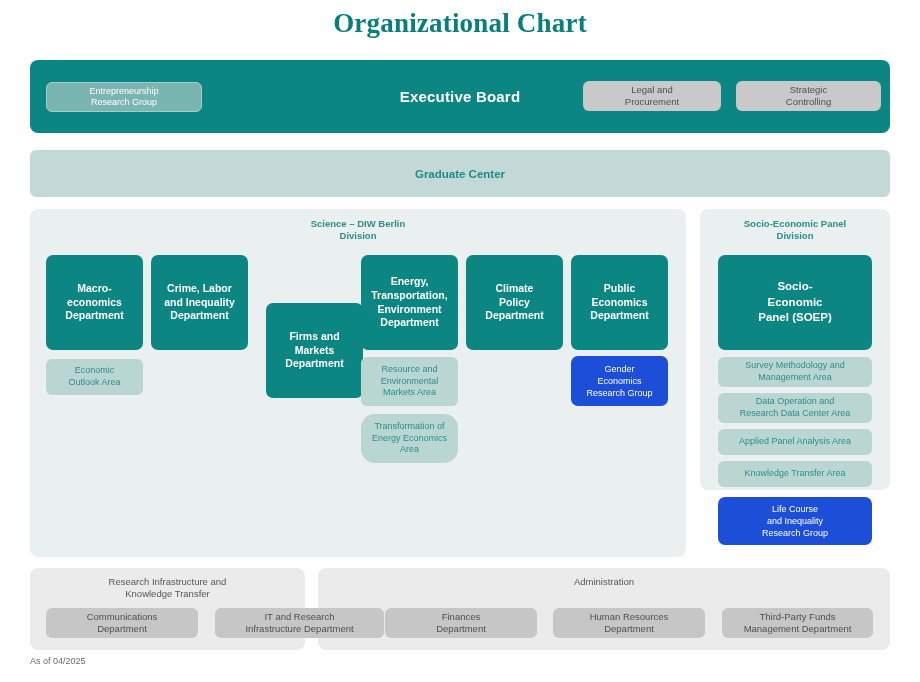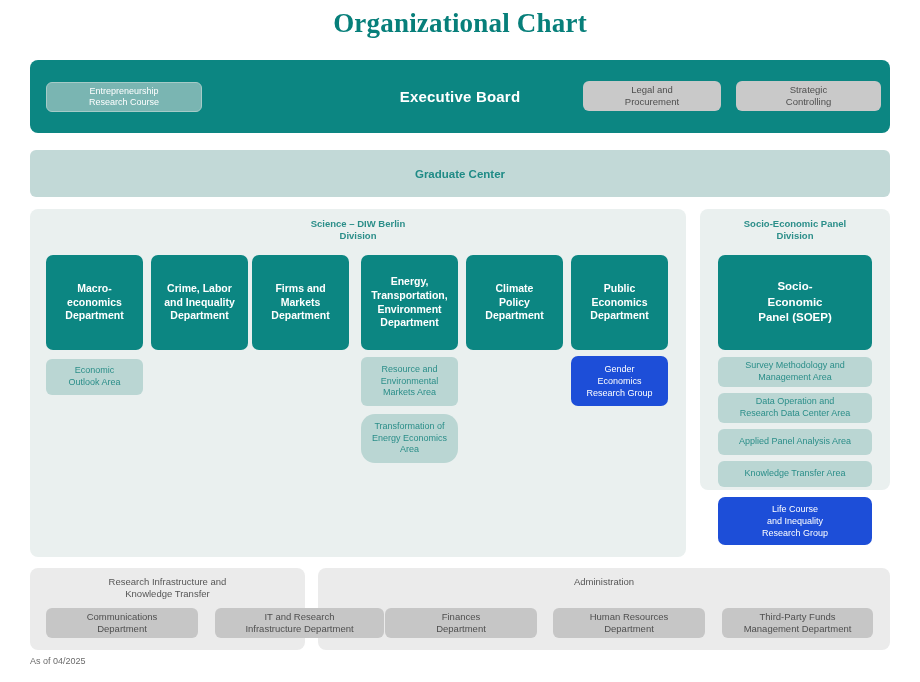--- a/index.html
+++ b/index.html
@@ -40,21 +40,21 @@
   .dept{position:absolute;top:46px;width:97px;height:95px;background:#0c8682;border-radius:7px;
         display:flex;align-items:center;justify-content:center;text-align:center;
         color:#ffffff;font-size:10.5px;font-weight:600;line-height:1.3;}
   .area{position:absolute;background:#bad6d3;border-radius:6px;
         display:flex;align-items:center;justify-content:center;text-align:center;
         color:#2b8e89;font-size:9px;line-height:1.3;}
   .group{position:absolute;background:#1d4ed8;border-radius:7px;
          display:flex;align-items:center;justify-content:center;text-align:center;
          color:#ffffff;font-size:9px;line-height:1.35;}
 
-  #dept-0{left:16px;}  #dept-1{left:121px;} #dept-2{left:222px;}
+  #dept-0{left:16px;}  #dept-1{left:121px;} #dept-2{left:236px;margin-top:48px;}
   #dept-3{left:331px;} #dept-4{left:436px;} #dept-5{left:541px;}
 
   #econ-outlook{left:16px;top:150px;width:97px;height:36px;}
   #resource-area{left:331px;top:148px;width:97px;height:49px;}
   #transformation-area{left:331px;top:205px;width:97px;height:49px;border-radius:14px;}
   #gender-group{left:541px;top:147px;width:97px;height:50px;}
 
   #soep-box{position:absolute;left:18px;top:46px;width:154px;height:95px;background:#0c8682;
             border-radius:7px;display:flex;align-items:center;justify-content:center;text-align:center;
             color:#ffffff;font-size:11.5px;font-weight:600;line-height:1.35;}
@@ -84,21 +84,21 @@
 </head>
 <body>
 
 <div id="stage">
 
   <div id="title">Organizational Chart</div>
 
   <div id="exec-bar">
     <div id="exec-label">Executive Board</div>
     <div id="entrepreneurship" class="pill pre">Entrepreneurship
-Research Course</div>
+Research Group</div>
     <div id="legal" class="pill pre">Legal and
 Procurement</div>
     <div id="strategic" class="pill pre">Strategic
 Controlling</div>
   </div>
 
   <div id="grad-bar">Graduate Center</div>
 
   <div id="science-panel" class="panel">
     <div class="panel-header pre">Science – DIW Berlin

